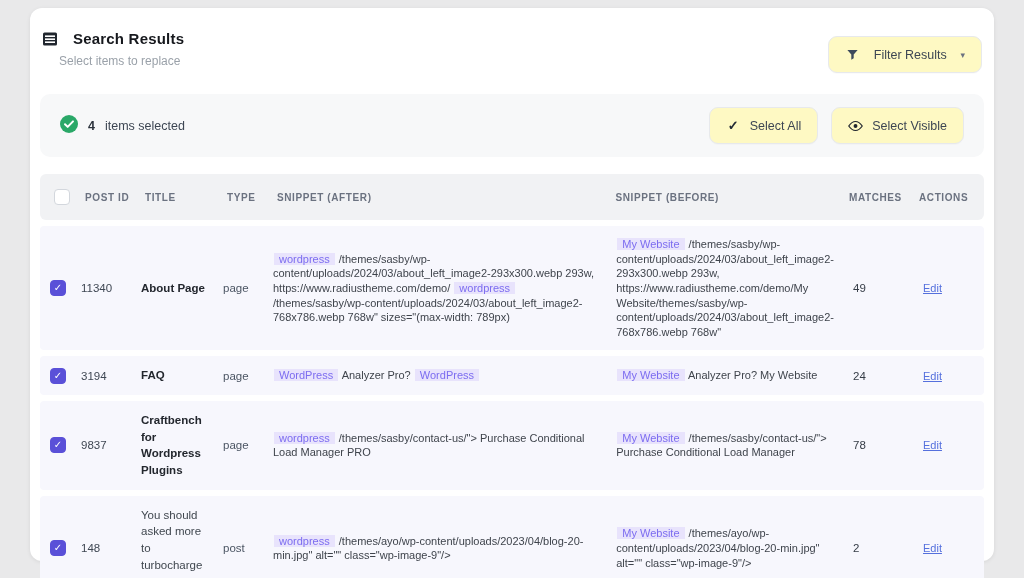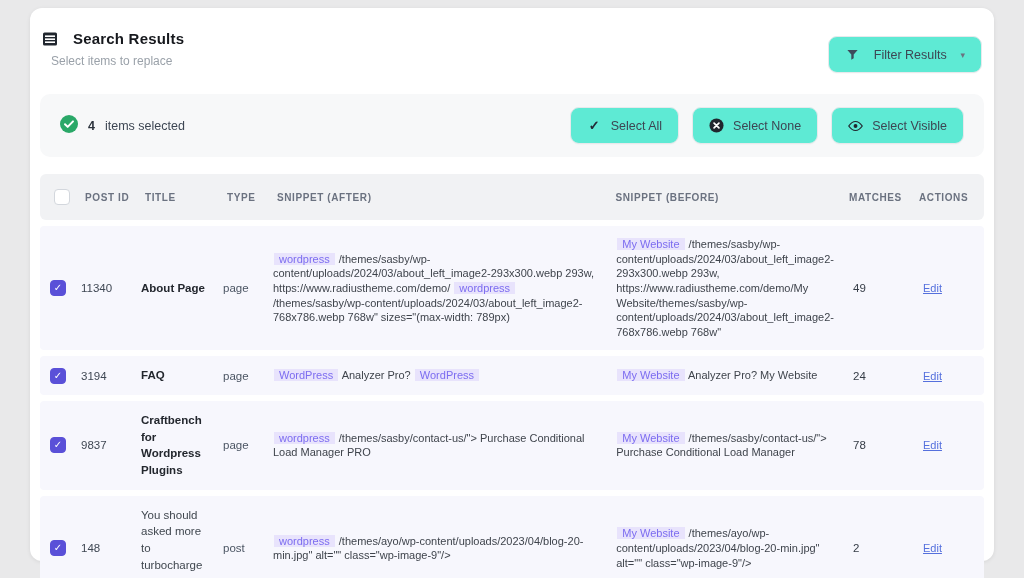--- a/index.html
+++ b/index.html
@@ -10,24 +10,24 @@
     position:absolute; left:30px; top:8px; width:964px; height:553px;
     background:#ffffff; border-radius:12px; box-shadow:0 1px 4px rgba(0,0,0,.08);
     padding:22px 10px 0 10px;
   }
 
   
   .card-header { display:flex; justify-content:space-between; align-items:flex-start; padding:0 2px; }
   .title-row { display:flex; align-items:center; gap:15px; }
   .title-row svg { display:block; }
   .page-title { font-size:15px; font-weight:bold; color:#16181d; letter-spacing:.2px; }
-  .subtitle { font-size:12px; color:#9aa1a9; margin-top:7px; margin-left:9px; }
+  .subtitle { font-size:12px; color:#9aa1a9; margin-top:7px; margin-left:17px; }
 
   .btn {
-    display:inline-flex; align-items:center; gap:9px; background:#5eead4;
+    display:inline-flex; align-items:center; gap:9px; background:#fef9c3;
     border:1px solid #e7e9ec; border-radius:9px; padding:0 16px; height:37px;
     font-size:12.5px; color:#3d4653; cursor:pointer; box-shadow:0 1px 1px rgba(0,0,0,.02);
     white-space:nowrap;
   }
   .filter-btn { min-width:154px; justify-content:space-between; margin-top:6px; }
   .caret { font-size:9px; color:#6b7280; }
 
   
   .selection-bar {
     margin-top:21px; background:#f7f8f9; border-radius:10px;
@@ -120,29 +120,20 @@
       <span class="sel-count">4</span>
       <span>items selected</span>
     </div>
     <div class="sel-buttons">
       <button class="btn">
         <span class="bicon check-glyph">✓</span>
         <span>Select All</span>
       </button>
       <button class="btn">
         <span class="bicon">
-          <svg width="15" height="15" viewBox="0 0 16 16">
-              <circle cx="8" cy="8" r="7.5" fill="#20262e"></circle>
-              <path d="M5.4 5.4l5.2 5.2M10.6 5.4l-5.2 5.2" stroke="#fff" stroke-width="1.8" stroke-linecap="round"></path>
-            </svg>
-        </span>
-        <span>Select None</span>
-      </button>
-      <button class="btn">
-        <span class="bicon">
           <svg width="16" height="12" viewBox="0 0 20 14">
               <path d="M1 7c3-4.4 6-6 9-6s6 1.6 9 6c-3 4.4-6 6-9 6S4 11.4 1 7z" fill="none" stroke="#20262e" stroke-width="1.6"></path>
               <circle cx="10" cy="7" r="2.6" fill="#20262e"></circle>
             </svg>
         </span>
         <span>Select Visible</span>
       </button>
     </div>
   </div>
 

